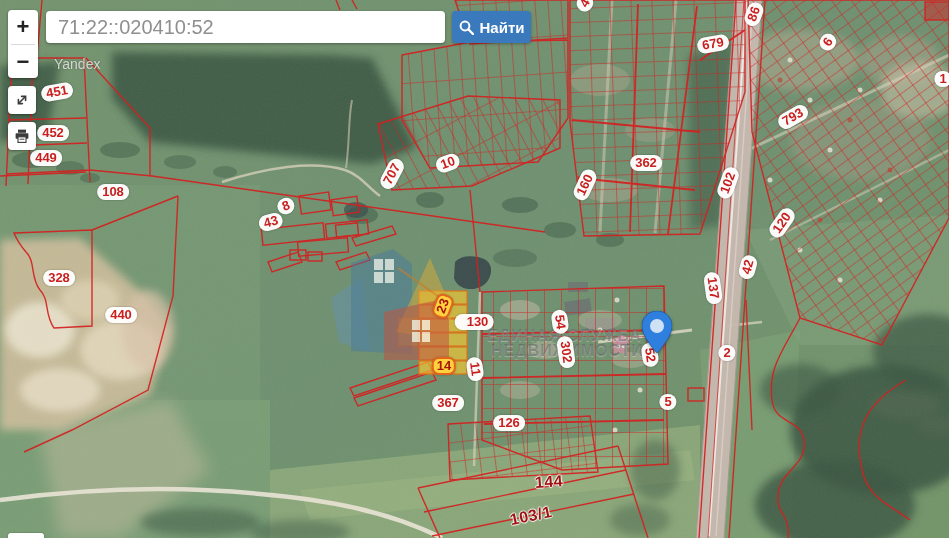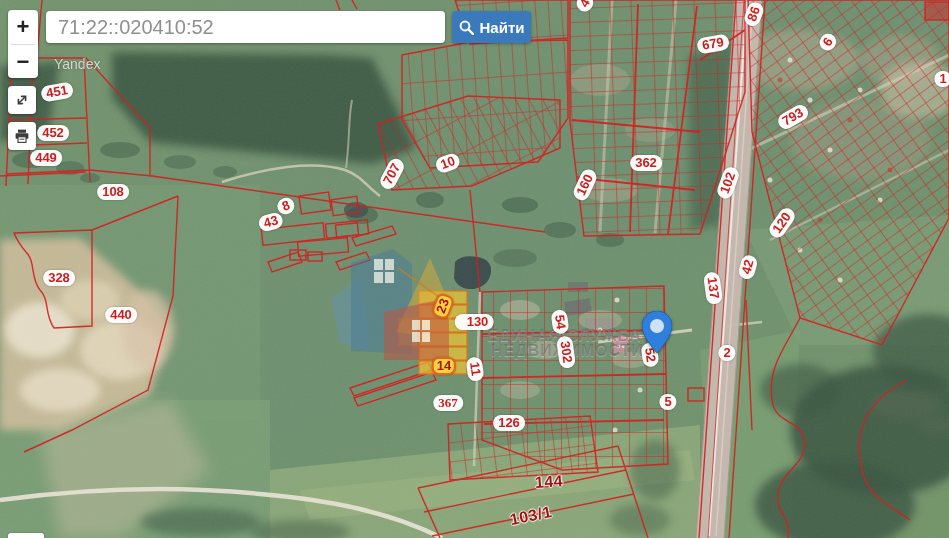--- a/index.html
+++ b/index.html
@@ -331,21 +331,21 @@
       <div class="map-label pill" style="left: 782px; top: 223px; transform: translate(-50%, -50%) rotate(-55deg);">120</div>
       <div class="map-label pill" style="left: 748px; top: 267px; transform: translate(-50%, -50%) rotate(-75deg);">42</div>
       <div class="map-label pill" style="left: 713px; top: 288px; transform: translate(-50%, -50%) rotate(82deg);">137</div>
       <div class="map-label pill" style="left: 727px; top: 353px; transform: translate(-50%, -50%) rotate(0deg);">2</div>
       <div class="map-label pill" style="left: 668px; top: 402px; transform: translate(-50%, -50%) rotate(0deg);">5</div>
       <div class="map-label pill" style="left: 650px; top: 355px; transform: translate(-50%, -50%) rotate(82deg);">52</div>
       <div class="map-label pill" style="left: 560px; top: 322px; transform: translate(-50%, -50%) rotate(82deg);">54</div>
       <div class="map-label pill" style="left: 566px; top: 352px; transform: translate(-50%, -50%) rotate(82deg);">302</div>
       <div class="map-label pill" style="left: 474px; top: 322px; transform: translate(-50%, -50%) rotate(0deg); padding-left: 12px;">130</div>
       <div class="map-label pill" style="left: 475px; top: 369px; transform: translate(-50%, -50%) rotate(82deg);">11</div>
-      <div class="map-label pill" style="left: 448px; top: 403px; transform: translate(-50%, -50%) rotate(0deg); font-family: Liberation Serif, serif;">367</div>
+      <div class="map-label pill" style="left: 448px; top: 403px; transform: translate(-50%, -50%) rotate(0deg);">367</div>
       <div class="map-label pill" style="left: 509px; top: 388px; transform: translate(-50%, -50%) rotate(0deg); margin-top: 35px;">126</div>
       <div class="map-label gold" style="left: 443px; top: 306px; transform: translate(-50%, -50%) rotate(-70deg);">23</div>
       <div class="map-label gold" style="left: 444px; top: 350px; transform: translate(-50%, -50%) rotate(0deg); margin-top: 16px;">14</div>
       <div class="map-label plain" style="left: 549px; top: 482px; transform: translate(-50%, -50%) rotate(-4deg);">144</div>
       <div class="map-label plain" style="left: 531px; top: 516px; transform: translate(-50%, -50%) rotate(-12deg);">103/1</div>
     </div>
 
   <div id="marker" style="left: 642px; top: 311px;">
     <svg width="30" height="42" viewBox="0 0 30 42" xmlns="http://www.w3.org/2000/svg">
       <path d="M15,0 C6.7,0 0,6.7 0,15 C0,26 15,42 15,42 C15,42 30,26 30,15 C30,6.7 23.3,0 15,0 Z" fill="#2f80de" stroke="#2264ad" stroke-width="1"></path>

